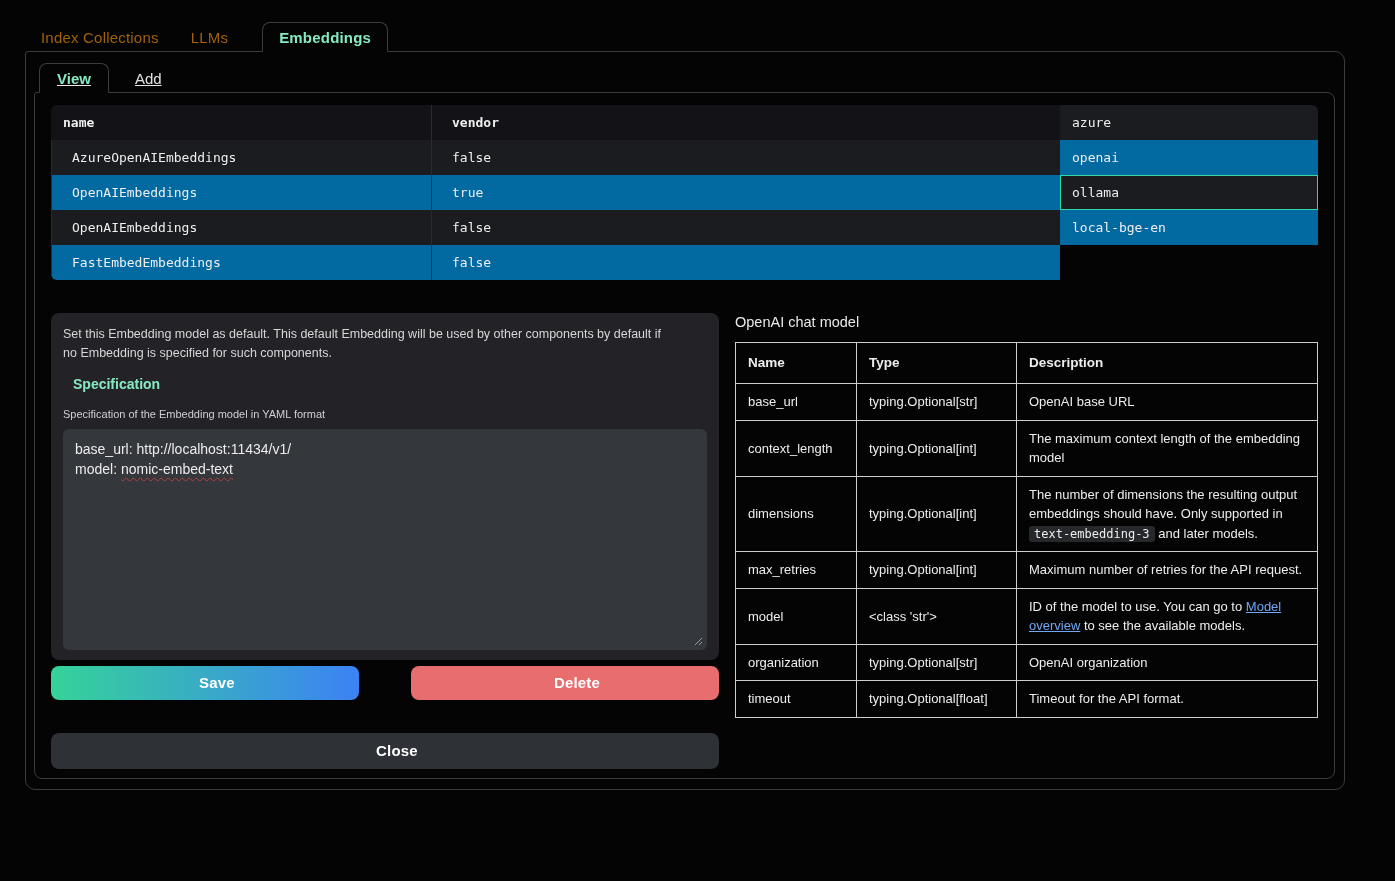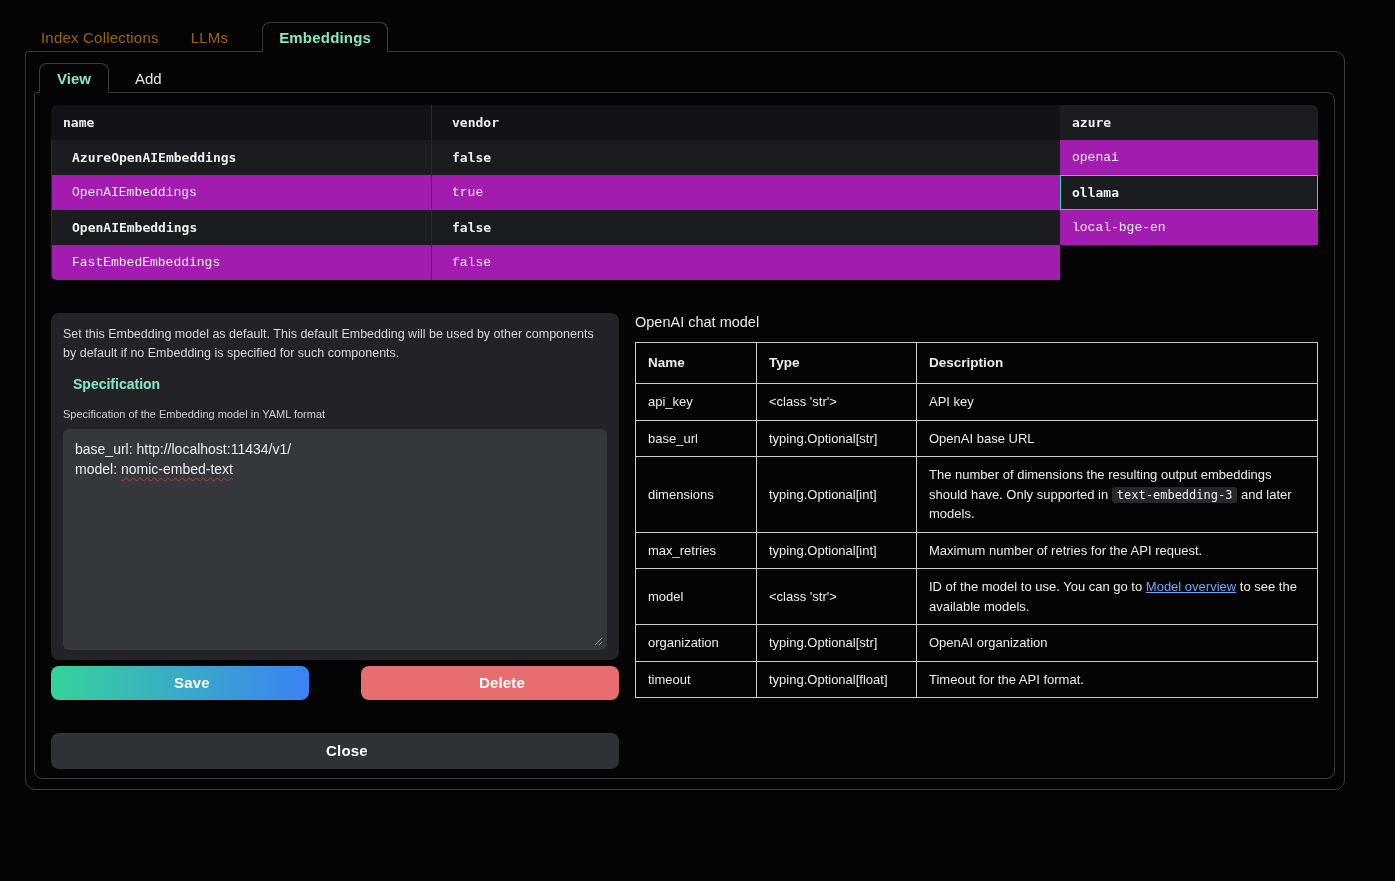--- a/index.html
+++ b/index.html
@@ -16,44 +16,44 @@
   .main-tab { display:flex; align-items:center; padding:0 16px; font-size:15px;
     letter-spacing:.2px; color:#a16207; cursor:pointer; }
   .main-tab.active { color:var(--accent,#86e9c2); font-weight:bold;
     border:1px solid #3b3b40; border-bottom:1px solid #040404;
     border-radius:8px 8px 0 0; background:#040404; margin-left:18px; }
 
   .outer-panel { border:1px solid #3b3b40; border-radius:3px 10px 10px 10px;
     padding:11px 9px 10px 8px; }
 
   
-  .sub-tabs { display:flex; height:30px; margin-left:5px; position:relative; z-index:2; margin-bottom:-1px; }
+  .sub-tabs { display:flex; height:30px; margin-left:5px; position:relative; z-index:2; margin-bottom:-1px;text-decoration:underline; }
   .sub-tab { display:flex; align-items:center; padding:0 17px; font-size:15px; color:#e3e3e3; cursor:pointer; }
   .sub-tab.active { color:var(--accent,#86e9c2); font-weight:bold;
     border:1px solid #3b3b40; border-bottom:1px solid #040404;
     border-radius:8px 8px 0 0; background:#040404; }
   .sub-tab.plain { margin-left:9px; }
 
   .inner-panel { border:1px solid #3b3b40; border-radius:3px 8px 8px 8px;
     padding:12px 16px 9px 16px; }
 
   
   .etable { display:grid; grid-template-columns:380px 629px 1fr;
     font-family:"DejaVu Sans Mono", monospace; font-size:13px;
     border-radius:6px; overflow:hidden; }
   .ecell { height:35px; display:flex; align-items:center; padding:0 12px; color:#eeeeee; }
   .ecell.sep { border-left:1px solid #2a2a2f;padding-left:20px; }
   .ehead { background:#131317; font-weight:bold; }
-  .row-a { background:#1b1c20;font-weight:bold; }
-  .row-b { background:#a21caf;font-family:Liberation Mono, monospace; }
+  .row-a { background:#1b1c20; }
+  .row-b { background:#0369a1; }
   .ecell.selected { outline:1px solid var(--selected-cell-border,#2fd7a4); outline-offset:-1px; }
 
   
   .columns-area { display:flex; gap:16px; margin-top:33px; align-items:flex-start; }
-  .left-col { width:568px; flex:none; }
+  .left-col { width:668px; flex:none; }
   .right-col { flex:1; min-width:0; }
 
   
   .config-panel { background:#232327; border-radius:8px; padding:10px 12px; }
   .config-desc { font-size:12.5px; color:#d6d6d8; line-height:1.55; margin:2px 0 12px; max-width:600px; }
   .checkbox-row { display:flex; align-items:center; gap:12px; margin:4px 0 28px 2px; cursor:pointer; }
   .checkbox { width:17px; height:17px; border:2px solid #55555b; border-radius:4px; background:transparent; }
   .checkbox-label { font-size:14.5px; color:#ececee; }
   .spec-heading { color:var(--accent,#86e9c2); font-weight:bold; font-size:14px; margin:0 0 16px 10px; }
   .spec-caption { font-size:11px; color:#cfcfd2; margin:0 0 9px 0; }
@@ -152,28 +152,28 @@
           <table class="doc-table">
             <thead>
               <tr>
                 <th class="col-name">Name</th>
                 <th class="col-type">Type</th>
                 <th>Description</th>
               </tr>
             </thead>
             <tbody>
               <tr>
-                <td>api_key</td>
-                <td>&lt;class 'str'&gt;</td>
-                <td>API key</td>
-              </tr>
-              <tr>
                 <td>base_url</td>
                 <td>typing.Optional[str]</td>
                 <td>OpenAI base URL</td>
+              </tr>
+              <tr>
+                <td>context_length</td>
+                <td>typing.Optional[int]</td>
+                <td>The maximum context length of the embedding model</td>
               </tr>
               <tr>
                 <td>dimensions</td>
                 <td>typing.Optional[int]</td>
                 <td><span>The number of dimensions the resulting output embeddings should have. Only supported in </span><span class="doc-code">text-embedding-3</span><span> and later models.</span></td>
               </tr>
               <tr>
                 <td>max_retries</td>
                 <td>typing.Optional[int]</td>
                 <td>Maximum number of retries for the API request.</td>

